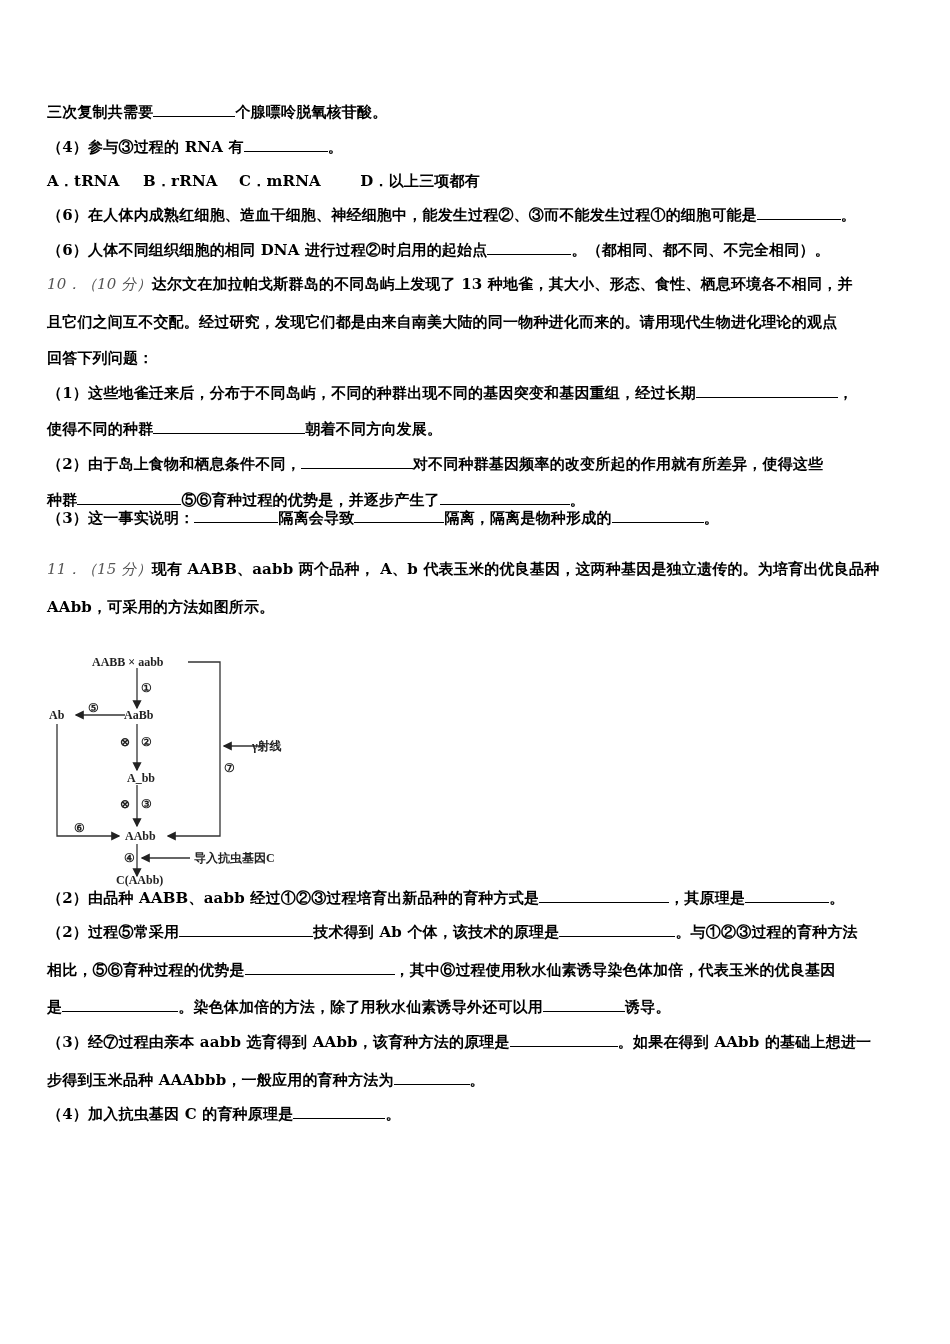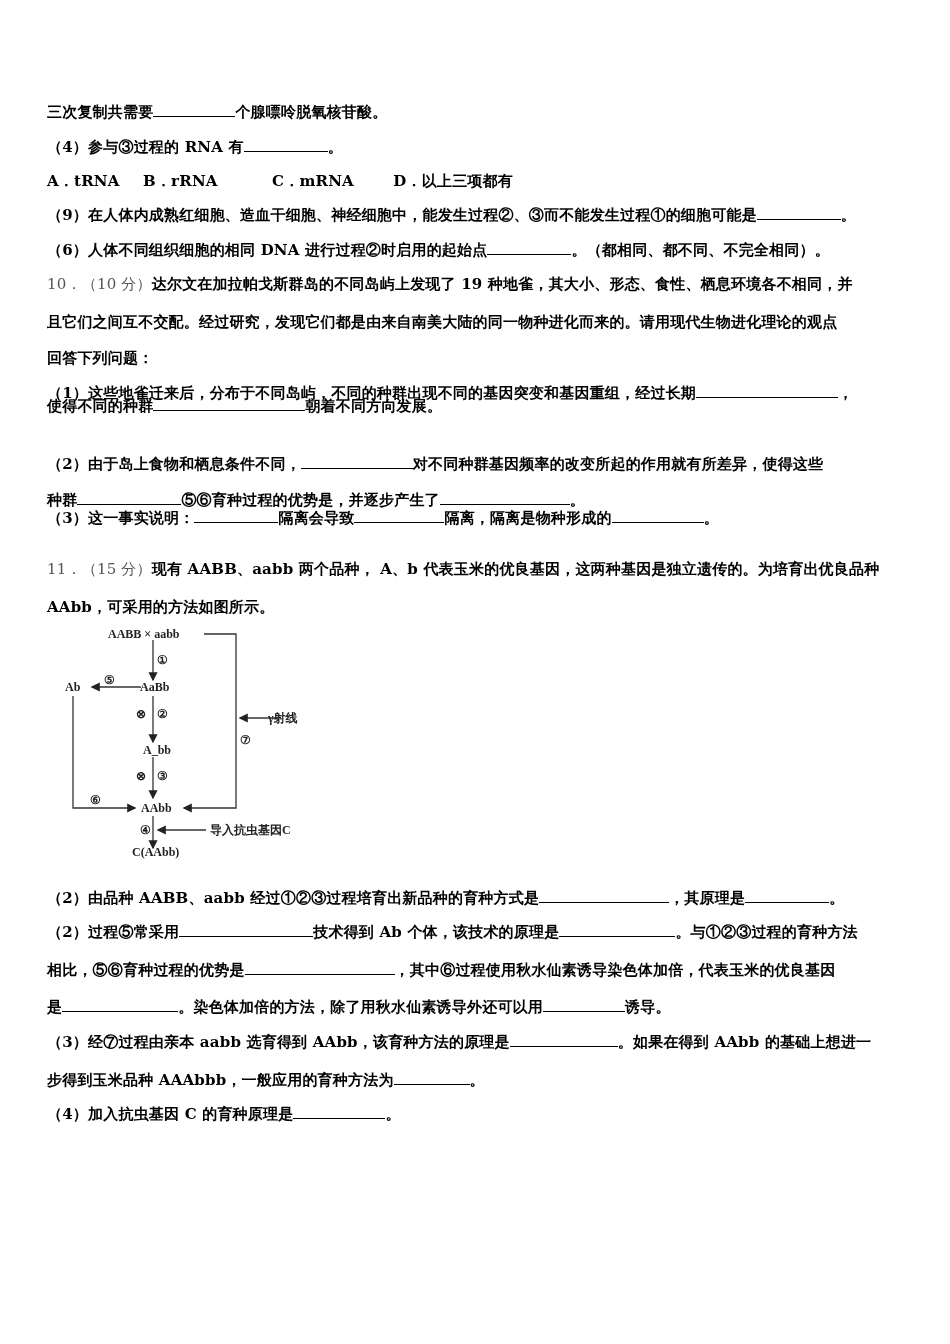--- a/index.html
+++ b/index.html
@@ -3,58 +3,58 @@
 <meta charset="utf-8">
 <style>
   html, body { margin: 0; padding: 0; background: #ffffff; }
   body {
     width: 950px; height: 1344px; position: relative; overflow: hidden;
     font-family: "DejaVu Serif", "Liberation Serif", serif;
     color: #000; font-size: 15px; font-weight: bold;
   }
   .line { position: absolute; left: 47px; white-space: nowrap; line-height: 20px; letter-spacing: 0.2px; }
   .blank { display: inline-block; border-bottom: 1px solid #000; height: 14px; vertical-align: baseline; }
-  .qnum { color: #555; font-weight: normal; }
-  .diagram { position: absolute; left: 44px; top: 624px; width: 260px; height: 240px; margin-left: 16px; }
+  .qnum { color: #555; font-weight: normal; font-style: italic; }
+  .diagram { position: absolute; left: 44px; top: 652px; width: 260px; height: 240px; }
   .diagram svg text { font-family: "Liberation Serif", serif; font-weight: bold; font-size: 12px; fill: #222; }
 </style>
 </head>
 <body>
 
 <div>
   <div class="line" style="top:102px">
     <span>三次复制共需要</span><span class="blank" style="width:82px"></span><span>个腺嘌呤脱氧核苷酸。</span>
   </div>
   <div class="line" style="top:137px">
     <span>（4）参与③过程的 RNA 有</span><span class="blank" style="width:84px"></span><span>。</span>
   </div>
   <div class="line" style="top:171px">
     <span>A．tRNA</span>
     <span style="margin-left:18px">B．rRNA</span>
-    <span style="margin-left:49px">C．mRNA</span>
+    <span style="margin-left:16px">C．mRNA</span>
     <span style="margin-left:34px">D．以上三项都有</span>
   </div>
   <div class="line" style="top:205px">
-    <span>（9）在人体内成熟红细胞、造血干细胞、神经细胞中，能发生过程②、③而不能发生过程①的细胞可能是</span><span class="blank" style="width:84px"></span><span>。</span>
+    <span>（6）在人体内成熟红细胞、造血干细胞、神经细胞中，能发生过程②、③而不能发生过程①的细胞可能是</span><span class="blank" style="width:84px"></span><span>。</span>
   </div>
   <div class="line" style="top:240px">
     <span>（6）人体不同组织细胞的相同 DNA 进行过程②时启用的起始点</span><span class="blank" style="width:84px"></span><span>。（都相同、都不同、不完全相同）。</span>
   </div>
 </div>
 
 <div>
   <div class="line" style="top:274px">
-    <span class="qnum">10．（10 分）</span><span>达尔文在加拉帕戈斯群岛的不同岛屿上发现了 19 种地雀，其大小、形态、食性、栖息环境各不相同，并</span>
+    <span class="qnum">10．（10 分）</span><span>达尔文在加拉帕戈斯群岛的不同岛屿上发现了 13 种地雀，其大小、形态、食性、栖息环境各不相同，并</span>
   </div>
   <div class="line" style="top:312px">且它们之间互不交配。经过研究，发现它们都是由来自南美大陆的同一物种进化而来的。请用现代生物进化理论的观点</div>
   <div class="line" style="top:348px">回答下列问题：</div>
   <div class="line" style="top:383px">
     <span>（1）这些地雀迁来后，分布于不同岛屿，不同的种群出现不同的基因突变和基因重组，经过长期</span><span class="blank" style="width:142px"></span><span>，</span>
   </div>
-  <div class="line" style="top:396px">
+  <div class="line" style="top:419px">
     <span>使得不同的种群</span><span class="blank" style="width:152px"></span><span>朝着不同方向发展。</span>
   </div>
   <div class="line" style="top:454px">
     <span>（2）由于岛上食物和栖息条件不同，</span><span class="blank" style="width:112px"></span><span>对不同种群基因频率的改变所起的作用就有所差异，使得这些</span>
   </div>
   <div class="line" style="top:490px">
     <span>种群</span><span class="blank" style="width:104px"></span><span>⑤⑥育种过程的优势是，并逐步产生了</span><span class="blank" style="width:130px"></span><span>。</span>
   </div>
   <div class="line" style="top:508px">
     <span>（3）这一事实说明：</span><span class="blank" style="width:84px"></span><span>隔离会导致</span><span class="blank" style="width:90px"></span><span>隔离，隔离是物种形成的</span><span class="blank" style="width:92px"></span><span>。</span>

